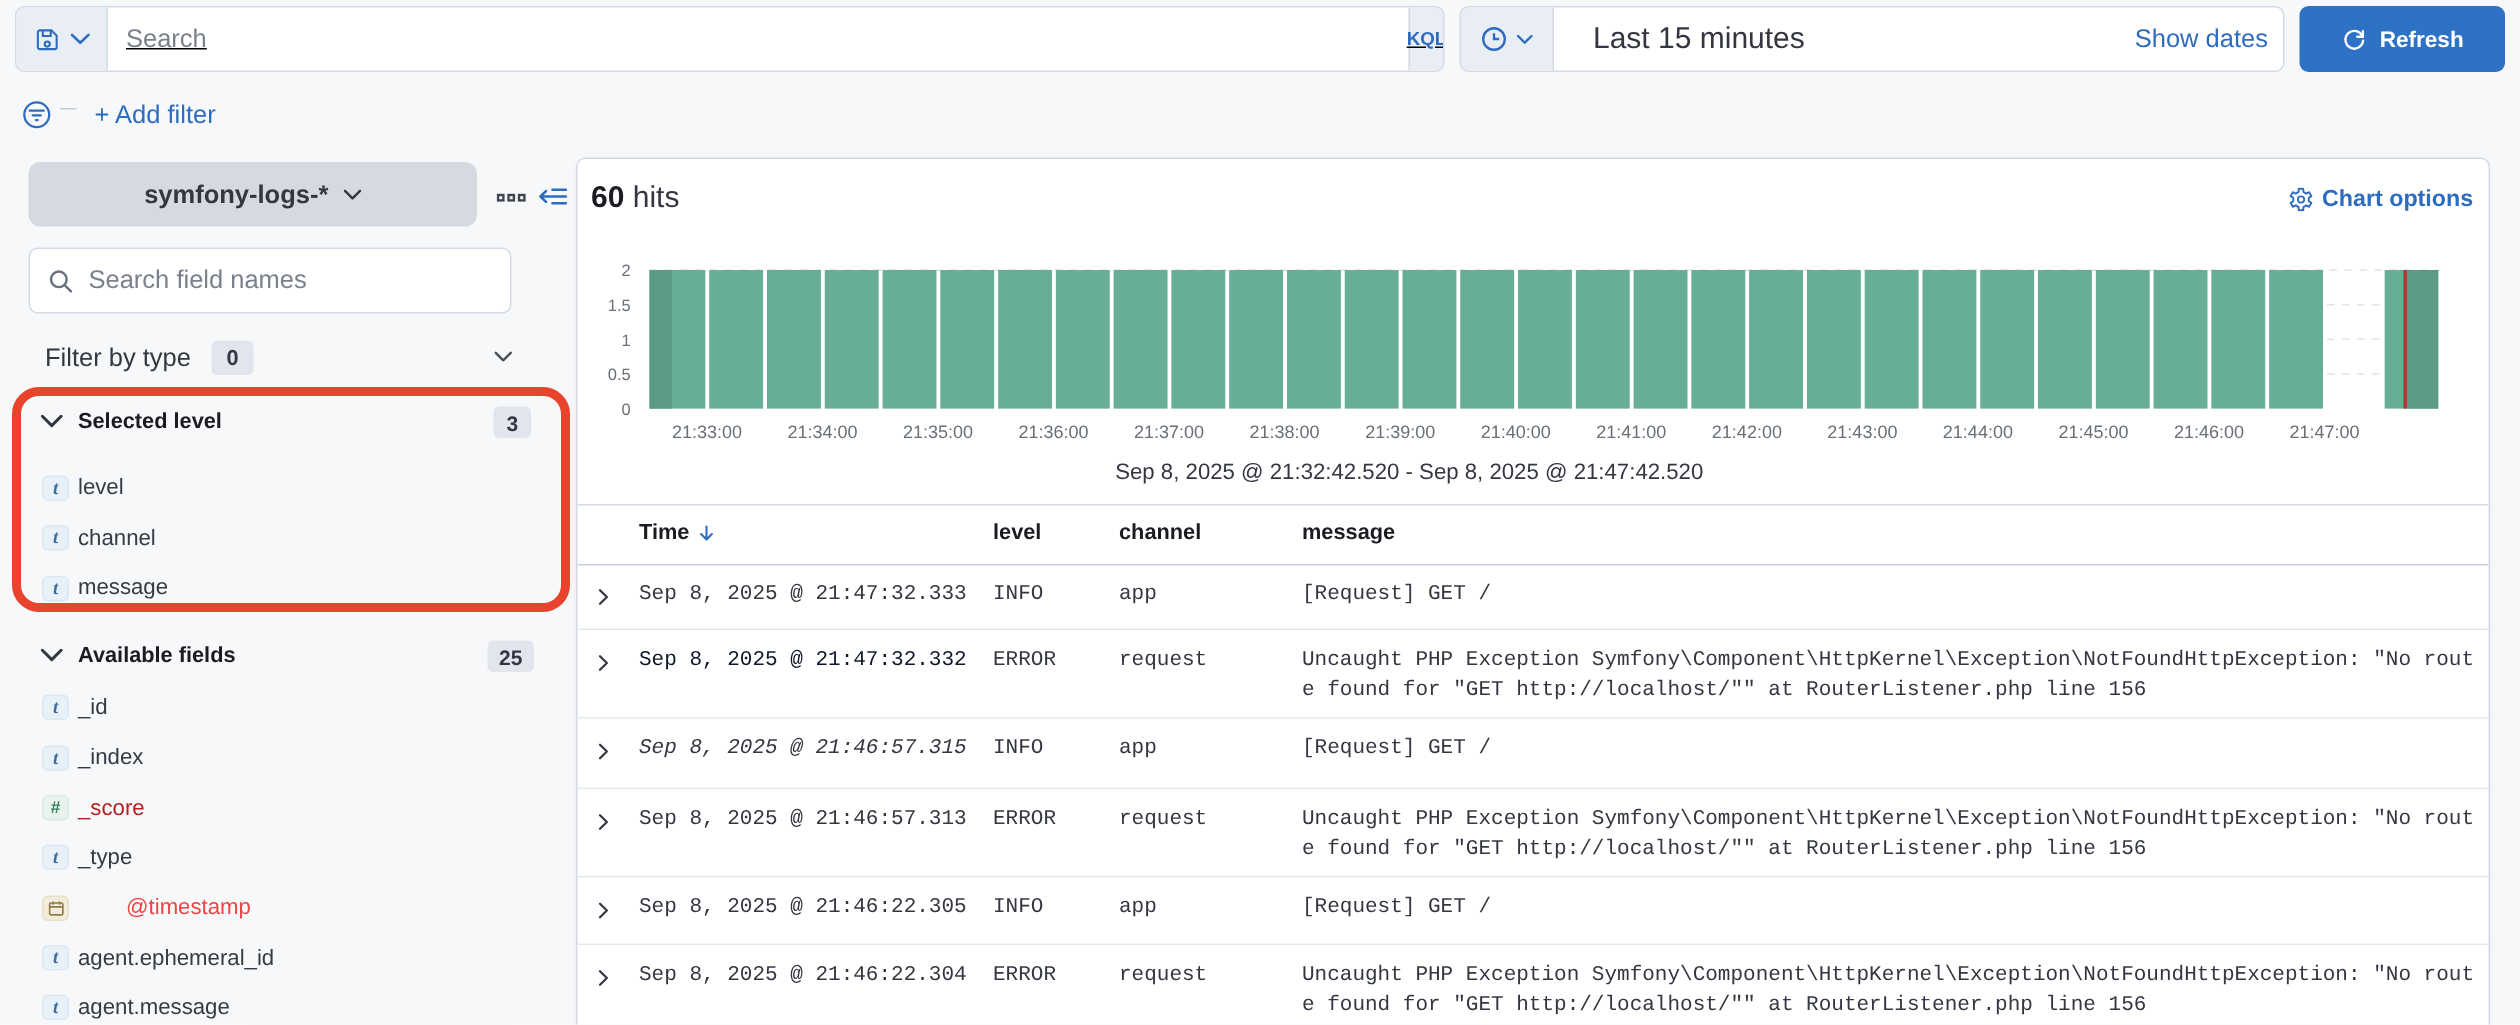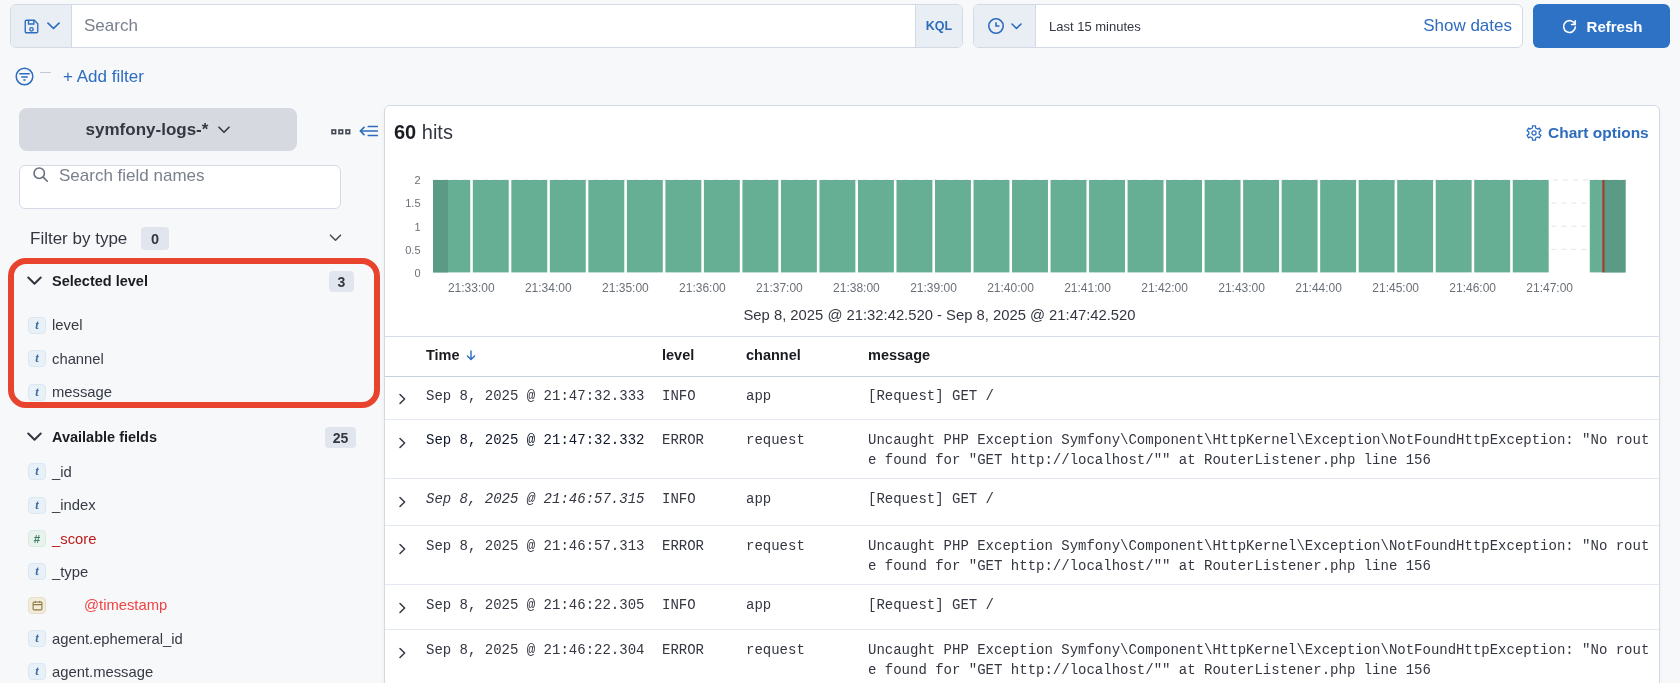--- a/index.html
+++ b/index.html
@@ -2,75 +2,75 @@
 <html><head><meta charset="utf-8">
 <style>
 * { margin:0; padding:0; box-sizing:border-box; }
 html,body { width:1680px; height:683px; overflow:hidden; background:#f7f8fa;
   font-family:"Liberation Sans", sans-serif; }
 .abs { position:absolute; }
 .mono { font-family:"Liberation Mono", monospace; }
 </style></head>
 <body style="position:relative">
 
-<div class="abs" style="left:10px;top:4px;width:953px;height:44px;border:1px solid #d3dae6;border-radius:6px;background:#fff;display:flex;align-items:stretch;overflow:hidden;">
+<div class="abs" style="left:10px;top:4px;width:953px;height:44px;border:1px solid #d3dae6;border-radius:6px;background:#fff;display:flex;align-items:stretch;overflow:hidden;text-decoration:underline;">
 <div style="width:61px;background:#e9edf4;border-right:1px solid #d3dae6;display:flex;align-items:center;justify-content:center;gap:7px;">
 <svg width="17" height="17" viewBox="0 0 16 16" fill="none" stroke="#2d6cbe" stroke-width="1.3">
 <path d="M2.1 3.3c0-.7.5-1.2 1.2-1.2h7.3l3.3 3.3v7.3c0 .7-.5 1.2-1.2 1.2H3.3c-.7 0-1.2-.5-1.2-1.2V3.3Z"></path>
 <path d="M5.2 2.1v3.5h5V2.1"></path>
 <circle cx="8" cy="10.7" r="1.6"></circle>
       </svg>
 <svg width="13" height="8" viewBox="0 0 13 8" fill="none" stroke="#2d6cbe" stroke-width="1.7" stroke-linecap="round" stroke-linejoin="round">
         <path d="M1 1.2l5.5 5.3L12 1.2"></path>
       </svg>
 </div>
 <div style="flex:1;display:flex;align-items:center;padding-left:12px;font-size:17px;color:#7a808c;">Search</div>
-<div style="width:47px;background:#e9edf4;border-left:1px solid #d3dae6;display:flex;align-items:center;justify-content:center;font-size:12.5px;font-weight:700;color:#2d6cbe;">KQL</div>
+<div style="width:23px;background:#e9edf4;border-left:1px solid #d3dae6;display:flex;align-items:center;justify-content:center;font-size:12.5px;font-weight:700;color:#2d6cbe;">KQL</div>
 </div>
 <div class="abs" style="left:973px;top:4px;width:550px;height:44px;border:1px solid #d3dae6;border-radius:6px;background:#fff;display:flex;align-items:stretch;overflow:hidden;">
 <div style="width:62px;background:#e9edf4;border-right:1px solid #d3dae6;display:flex;align-items:center;justify-content:center;gap:6px;">
 <svg width="18" height="18" viewBox="0 0 16 16" fill="none" stroke="#2d6cbe" stroke-width="1.4">
 <circle cx="8" cy="8" r="6.4"></circle>
         <path d="M8 4.6V8h3.1"></path>
       </svg>
 <svg width="11" height="7" viewBox="0 0 11 7" fill="none" stroke="#2d6cbe" stroke-width="1.6" stroke-linecap="round" stroke-linejoin="round">
         <path d="M1 1l4.5 4.5L10 1"></path>
       </svg>
 </div>
-<div style="flex:1;display:flex;align-items:center;padding-left:13px;font-size:13px;color:#343741;">Last 15 minutes</div>
+<div style="flex:1;display:flex;align-items:center;padding-left:26px;font-size:20px;color:#343741;">Last 15 minutes</div>
 <div style="display:flex;align-items:center;padding-right:10px;font-size:17px;font-weight:500;color:#2d6cbe;">Show dates</div>
 </div>
 <div class="abs" style="left:1533px;top:4px;width:137px;height:44px;border-radius:6px;background:#2e72c6;display:flex;align-items:center;justify-content:center;gap:9px;">
 <svg width="17" height="17" viewBox="0 0 16 16" fill="none" stroke="#fff" stroke-width="1.5" stroke-linecap="round">
 <path d="M13.4 2.6v3.5H9.9"></path>
       <path d="M13.2 6A5.55 5.55 0 1 0 13.55 8.6"></path>
     </svg>
 <span style="font-size:15px;font-weight:600;color:#fff;">Refresh</span>
 </div>
 <svg class="abs" style="left:15px;top:67px;" width="19" height="19" viewBox="0 0 19 19" fill="none" stroke="#2d6cbe" stroke-width="1.5" stroke-linecap="round">
 <circle cx="9.5" cy="9.5" r="8.3"></circle>
 <path d="M4.8 6.8h9.4M6.8 9.9h5.4M8.9 13h1.2"></path>
   </svg>
 <div class="abs" style="left:40px;top:71.5px;width:11px;height:1.6px;background:#c3c9d5;"></div>
 <div class="abs" style="left:63px;top:67px;font-size:17px;font-weight:500;color:#2d6cbe;">+ Add filter</div>
-<div class="abs" style="left:19px;top:108px;width:278px;height:43px;border-radius:8px;background:#d6d9e0;display:flex;align-items:center;justify-content:center;gap:10px;">
+<div class="abs" style="left:19px;top:108px;width:299px;height:43px;border-radius:8px;background:#d6d9e0;display:flex;align-items:center;justify-content:center;gap:10px;">
 <span style="font-size:17px;font-weight:700;color:#343741;">symfony-logs-*</span>
 <svg width="12" height="8" viewBox="0 0 12 8" fill="none" stroke="#343741" stroke-width="1.6" stroke-linecap="round" stroke-linejoin="round">
       <path d="M1 1.2l5 5 5-5"></path>
     </svg>
 </div>
 <svg class="abs" style="left:331px;top:127px;" width="20" height="10" viewBox="0 0 20 10" fill="none" stroke="#404550" stroke-width="1.6">
 <rect x="1" y="3" width="3.6" height="3.6"></rect>
     <rect x="8" y="3" width="3.6" height="3.6"></rect>
     <rect x="15" y="3" width="3.6" height="3.6"></rect>
   </svg>
 <svg class="abs" style="left:357px;top:122px;" width="21" height="18" viewBox="0 0 21 18" fill="none" stroke="#2d6cbe" stroke-width="1.7" stroke-linecap="round" stroke-linejoin="round">
 <path d="M11.3 4.5h9M20.3 9H3.4M7 5.4 3.3 9l3.7 3.6M11.3 13.5h9"></path>
   </svg>
-<div class="abs" style="left:19px;top:165px;width:322px;height:44px;border:1px solid #d3dae6;border-radius:6px;background:#fff;display:flex;padding-left:12px;gap:10px;">
+<div class="abs" style="left:19px;top:165px;width:322px;height:44px;border:1px solid #d3dae6;border-radius:6px;background:#fff;display:flex;align-items:center;padding-left:12px;gap:10px;">
 <svg width="17" height="17" viewBox="0 0 16 16" fill="none" stroke="#69707d" stroke-width="1.5" stroke-linecap="round">
 <circle cx="6.8" cy="6.8" r="4.9"></circle>
       <path d="M10.5 10.5 14.4 14.4"></path>
     </svg>
 <span style="font-size:17px;color:#7a808c;">Search field names</span>
 </div>
 <div class="abs" style="left:30px;top:229px;font-size:17px;color:#343741;">Filter by type</div>
 <div class="abs" style="left:141px;top:227px;width:28px;height:23px;border-radius:4px;background:#e0e5ee;display:flex;align-items:center;justify-content:center;font-size:14.5px;font-weight:700;color:#343741;">0</div>
 <svg class="abs" style="left:329px;top:234px;" width="13" height="8" viewBox="0 0 12 8" fill="none" stroke="#4a4f58" stroke-width="1.6" stroke-linecap="round" stroke-linejoin="round">
     <path d="M1 1.2l5 5 5-5"></path>

